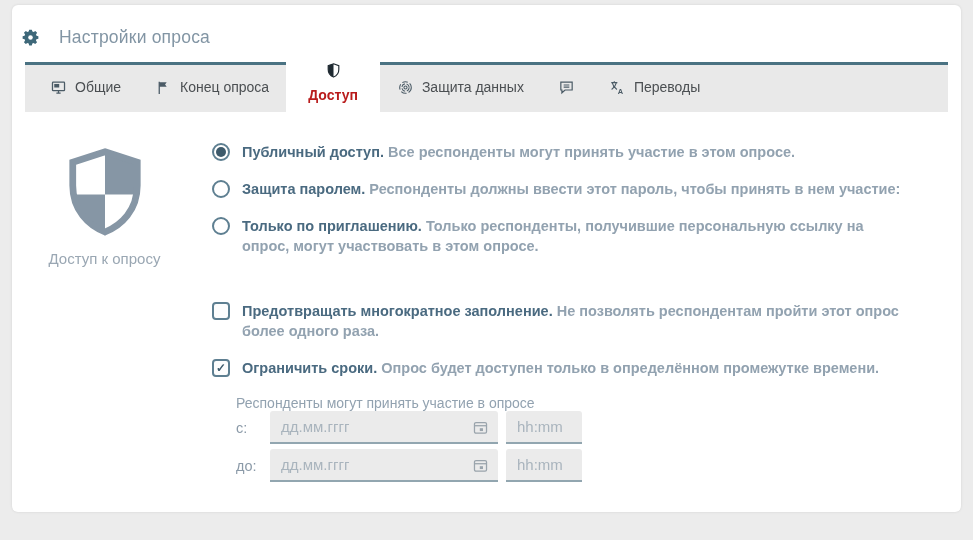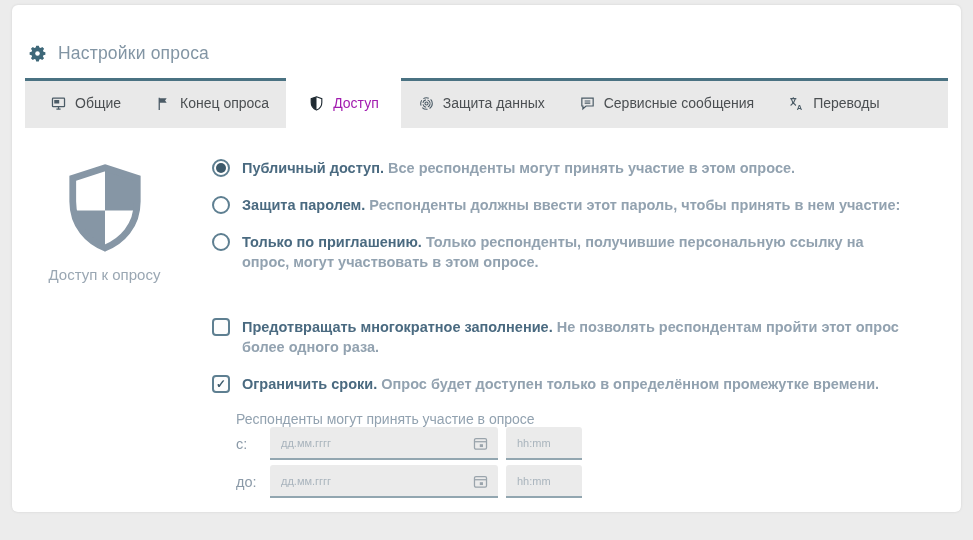--- a/index.html
+++ b/index.html
@@ -9,34 +9,34 @@
     font-family:"Liberation Sans", sans-serif;
     position:relative; overflow:hidden;
   }
   .card {
     position:absolute; left:12px; top:5px;
     width:949px; height:507px;
     background:#ffffff; border-radius:6px;
     box-shadow:0 0 3px rgba(0,0,0,.10);
   }
   
-  .header { display:flex; align-items:center; gap:10px; padding:20px 14px 13px 15px; height:24px;margin-top:16px; }
+  .header { display:flex; align-items:center; gap:18px; padding:20px 14px 13px 8px; height:24px; }
   .header .gear { width:21px; height:21px; flex:0 0 auto; }
   .page-title { font-size:17.5px; color:#8295a4; letter-spacing:.2px; }
 
   
   .tabs { margin:0 13px; height:50px; background:#e9e9e9; display:flex; position:relative; }
   .tabs::before { content:""; position:absolute; top:0; left:0; right:0; height:3px; background:#4a7282; }
   .tab {
     display:flex; align-items:center; gap:8px;
     padding:16px 17px; font-size:14px; color:#4b4f52;
     cursor:pointer; position:relative; white-space:nowrap;
   }
   .tab:first-child { padding-left:25px; }
-  .tab.active { background:#ffffff; font-weight:normal; color:#a21caf; z-index:1; padding:0 22px; }
+  .tab.active { background:#ffffff; font-weight:bold; color:#b91c1c; z-index:1; padding:0 22px;flex-direction:column; }
   .tab svg { width:17px; height:17px; flex:0 0 auto; }
 
   
   .content { display:flex; padding:30px 28px 0 25px; }
   .side { width:175px; flex:0 0 auto; text-align:center; padding-top:6px; }
   .side-inner { width:135px; }
   .side-inner svg { width:76px; height:90px; }
   .side-label { margin-top:8px; color:#9aa7b3; font-size:15px; }
 
   .main { flex:1; max-width:700px; }
@@ -53,21 +53,21 @@
   .spacer-lg { height:28px; }
 
   
   .period { margin-left:24px; margin-top:4px; }
   .period-caption { color:#92a2b0; font-size:14px; }
   .period-row { display:flex; align-items:center; gap:8px; margin-bottom:5px; }
   .period-label { width:26px; color:#8b9aa8; font-size:14.5px; flex:0 0 auto; }
   .date-wrap { position:relative; flex:0 0 auto; }
   .txt-input {
     height:33px; background:#ebebeb; border:0; border-bottom:2px solid #92a6b0;
-    border-radius:3px 3px 0 0; font-size:11px; color:#4a6a80;
+    border-radius:3px 3px 0 0; font-size:15px; color:#4a6a80;
     font-family:"Liberation Sans", sans-serif; box-sizing:border-box; outline:none;
   }
   .txt-input::placeholder { color:#a9b4bd; opacity:1; }
   .date-input { width:228px; padding:0 34px 0 11px; }
   .time-input { width:76px; padding:0 11px; }
   .cal-icon { position:absolute; right:9px; top:8px; width:17px; height:17px; cursor:pointer; }
 </style>
 </head>
 <body>
 
@@ -110,21 +110,20 @@
         <circle cx="12" cy="12" r="5.2" fill="none" stroke="#4b5b66" stroke-width="1.5" stroke-dasharray="6 2.5"></circle>
         <circle cx="12" cy="12" r="8.2" fill="none" stroke="#4b5b66" stroke-width="1.5" stroke-dasharray="8 3"></circle>
       </svg>
       <span>Защита данных</span>
     </div>
     <div class="tab">
       <svg viewBox="0 0 24 24">
         <path d="M4 4.5h16v11H10l-4.5 4v-4H4z" fill="none" stroke="#4b5b66" stroke-width="1.7"></path>
         <path d="M8 8.5h8M8 11.5h8" stroke="#4b5b66" stroke-width="1.6" fill="none"></path>
       </svg>
-      <span>Сервисные сообщения</span>
     </div>
     <div class="tab">
       <svg viewBox="0 0 24 24">
         <path d="M7.5 3v2.2M3.2 5.2h8.6M10.3 5.4c-1 4-3 7-6.6 9.3M4.6 5.4c1 4 3 7 6.6 9.3" stroke="#4b5b66" stroke-width="1.6" fill="none"></path>
         <text x="12.5" y="21" font-size="10.5" font-weight="bold" fill="#4b5b66" font-family="Liberation Sans, sans-serif">A</text>
       </svg>
       <span>Переводы</span>
     </div>
   </div>
 

